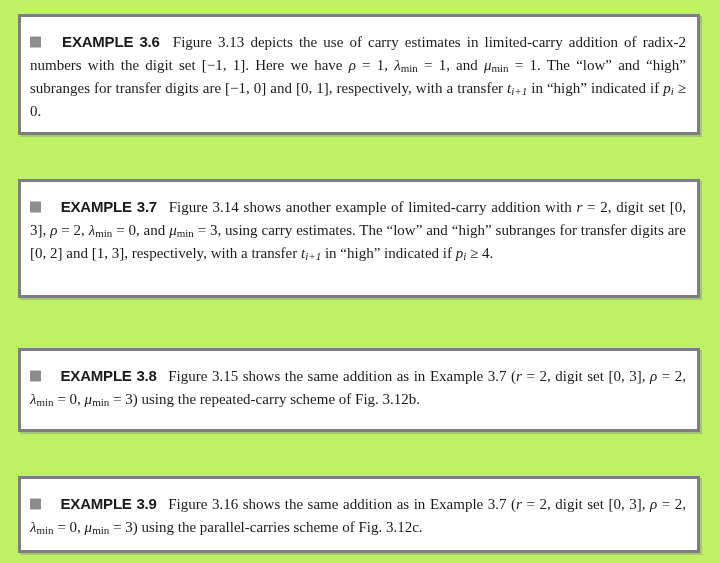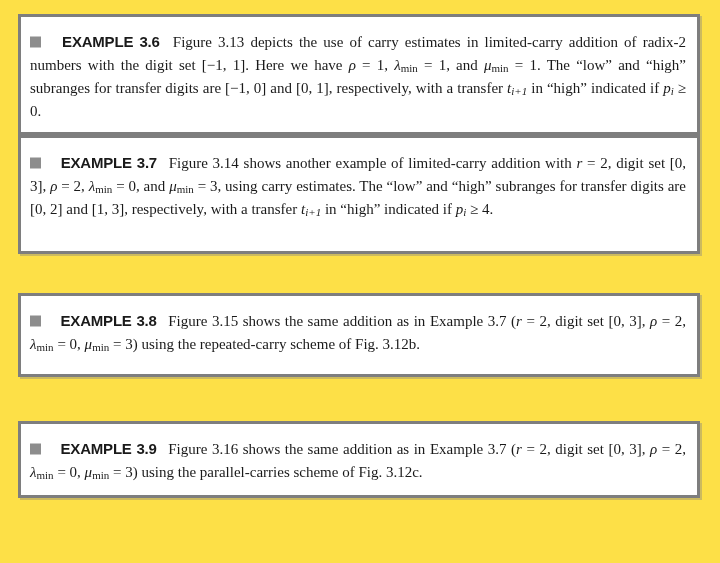--- a/index.html
+++ b/index.html
@@ -4,35 +4,35 @@
 <style>
   html, body {
     margin: 0;
     padding: 0;
     background: #ffffff;
   }
   .page {
     position: relative;
     width: 720px;
     height: 563px;
-    background: #fde047;
+    background: #bef264;
     overflow: hidden;
   }
   .example-box {
     box-sizing: border-box;
     margin-left: 18px;
     width: 682px;
     background: #ffffff;
     border: 3px solid #7e7e7e;
     box-shadow: 2px 2px 0 rgba(130,130,130,0.40);
     padding: 13px 11px 9px 9px;
   }
   .example-box:nth-of-type(1) { margin-top: 14px; min-height: 120px; }
-  .example-box:nth-of-type(2) { min-height: 119px; }
-  .example-box:nth-of-type(3) { margin-top: 39px; min-height: 84px; }
+  .example-box:nth-of-type(2) { margin-top: 44px; min-height: 119px; }
+  .example-box:nth-of-type(3) { margin-top: 50px; min-height: 84px; }
   .example-box:nth-of-type(4) { margin-top: 44px; min-height: 77px; }
   .example-text {
     margin: 0;
     font-family: "Liberation Serif", serif;
     font-size: 15px;
     line-height: 23px;
     color: #1a1a1a;
     text-align: justify;
   }
   .bullet {

